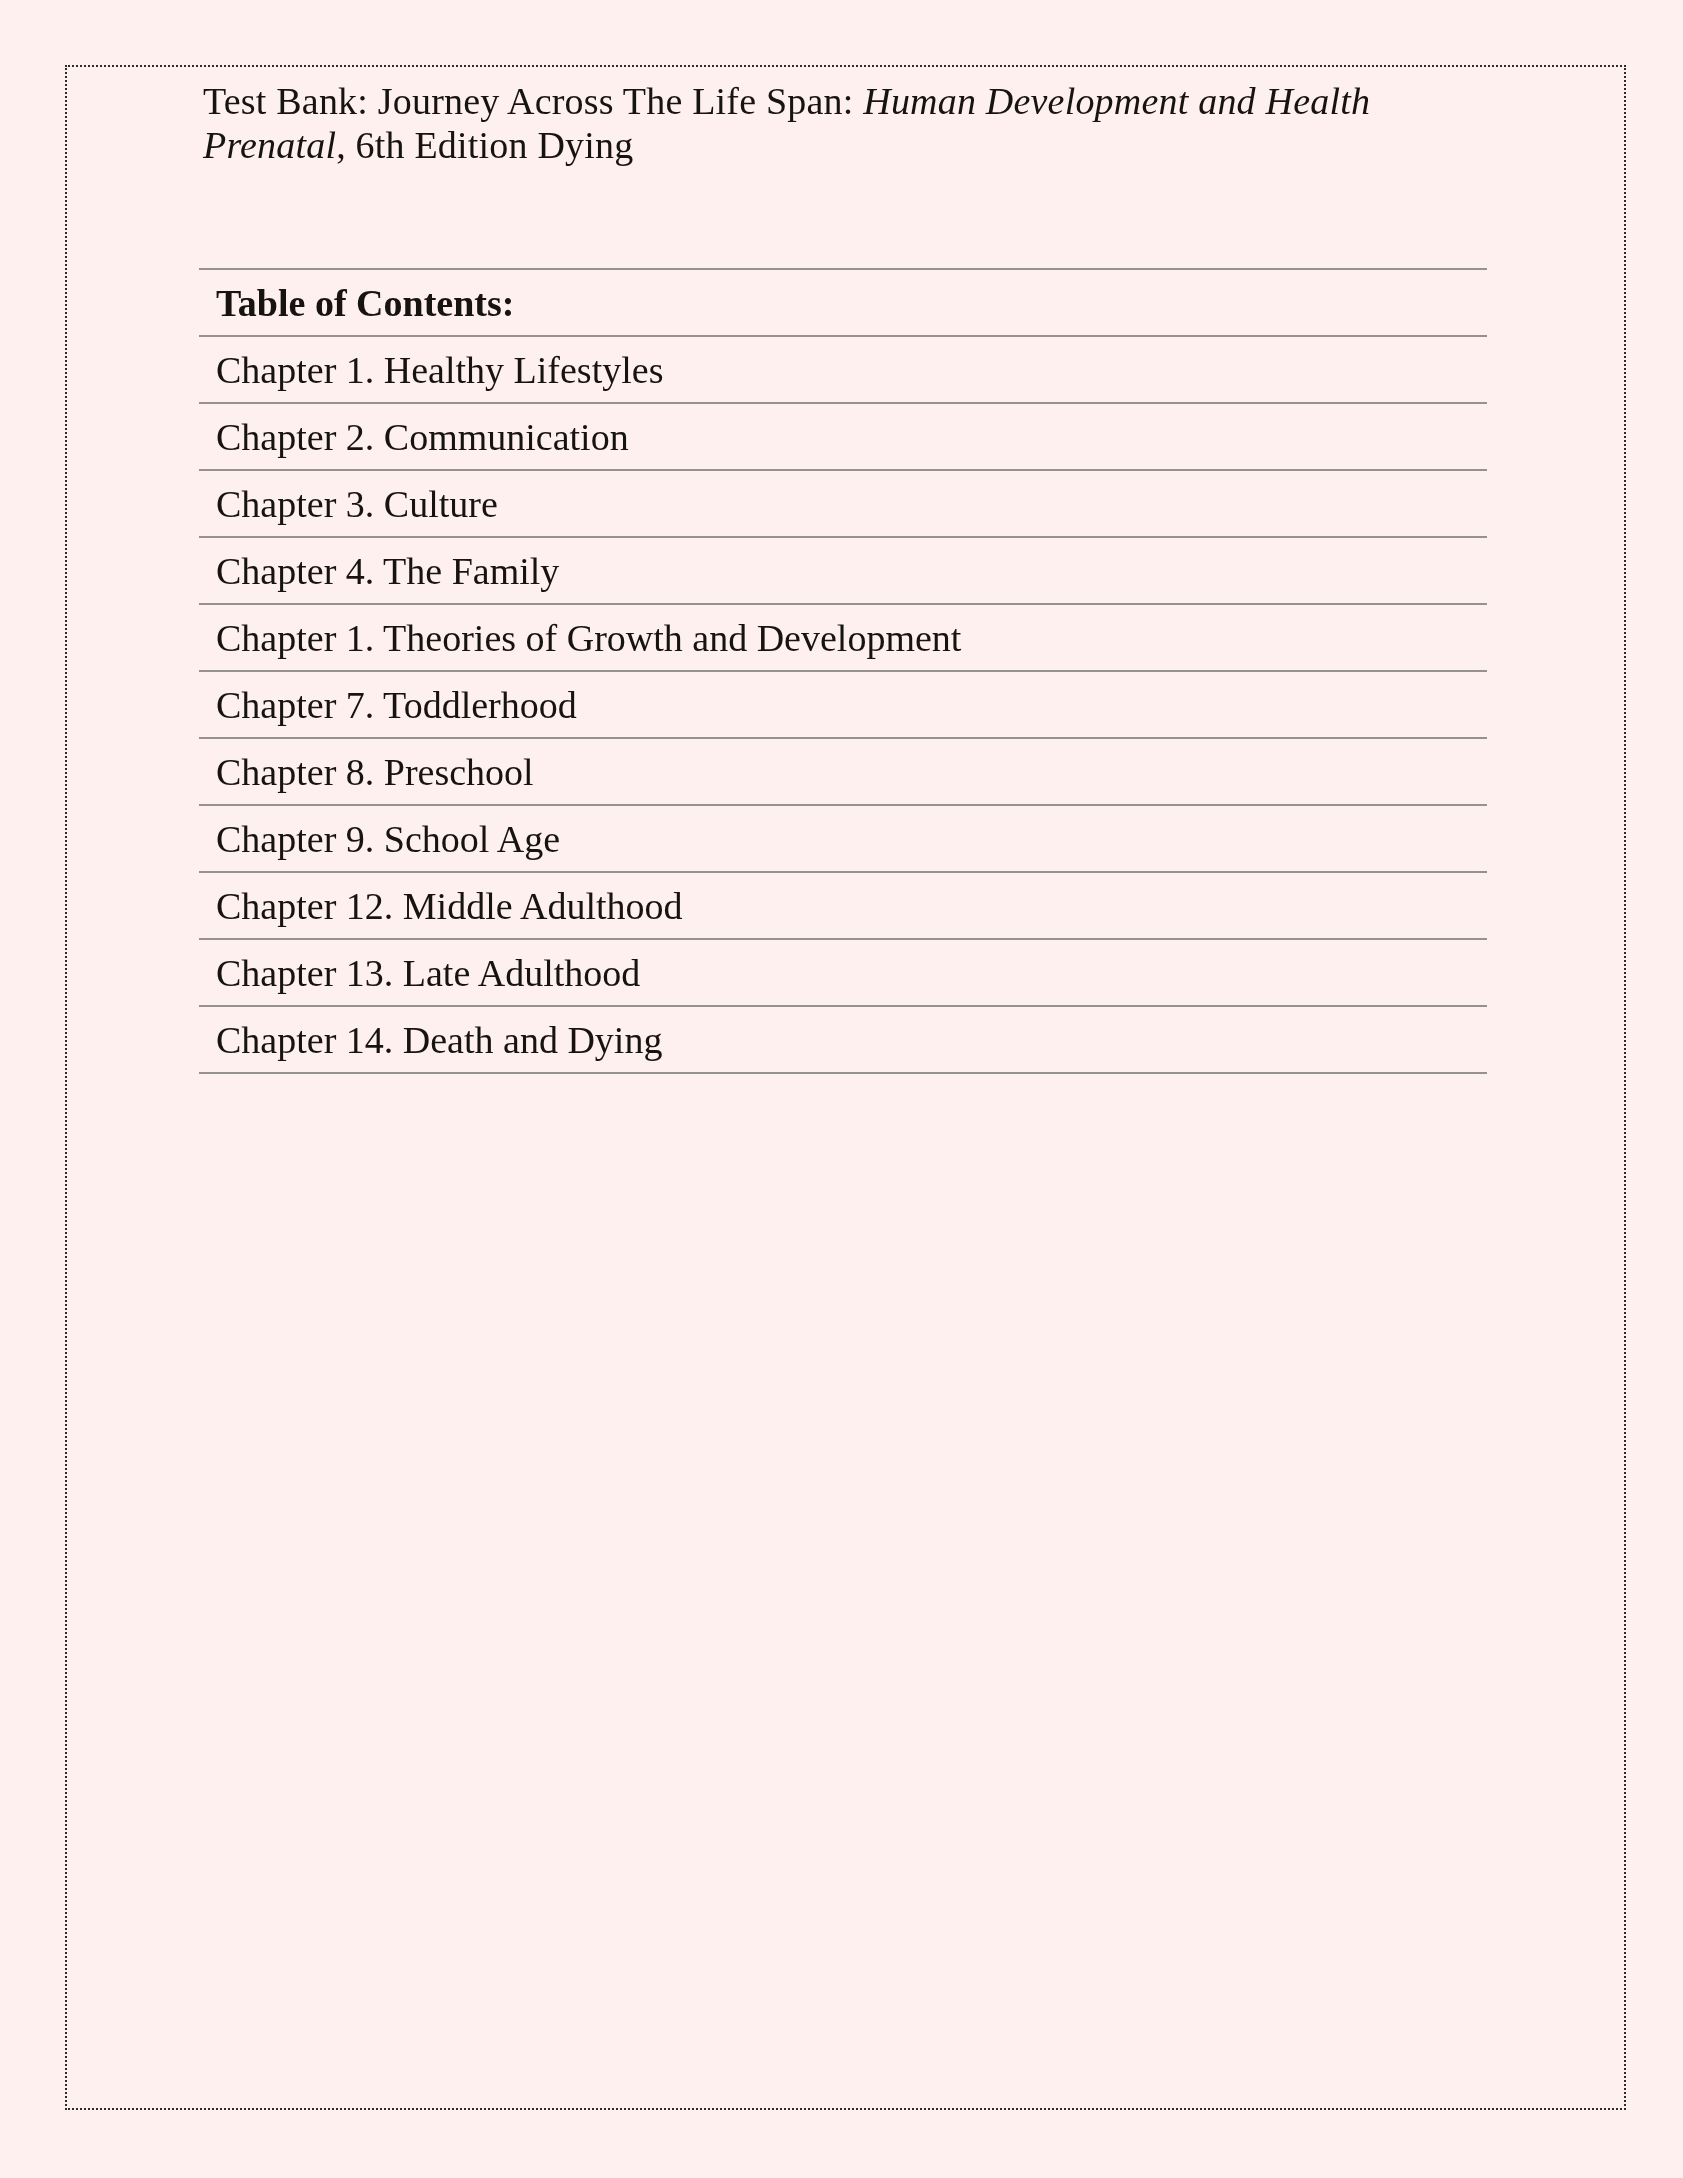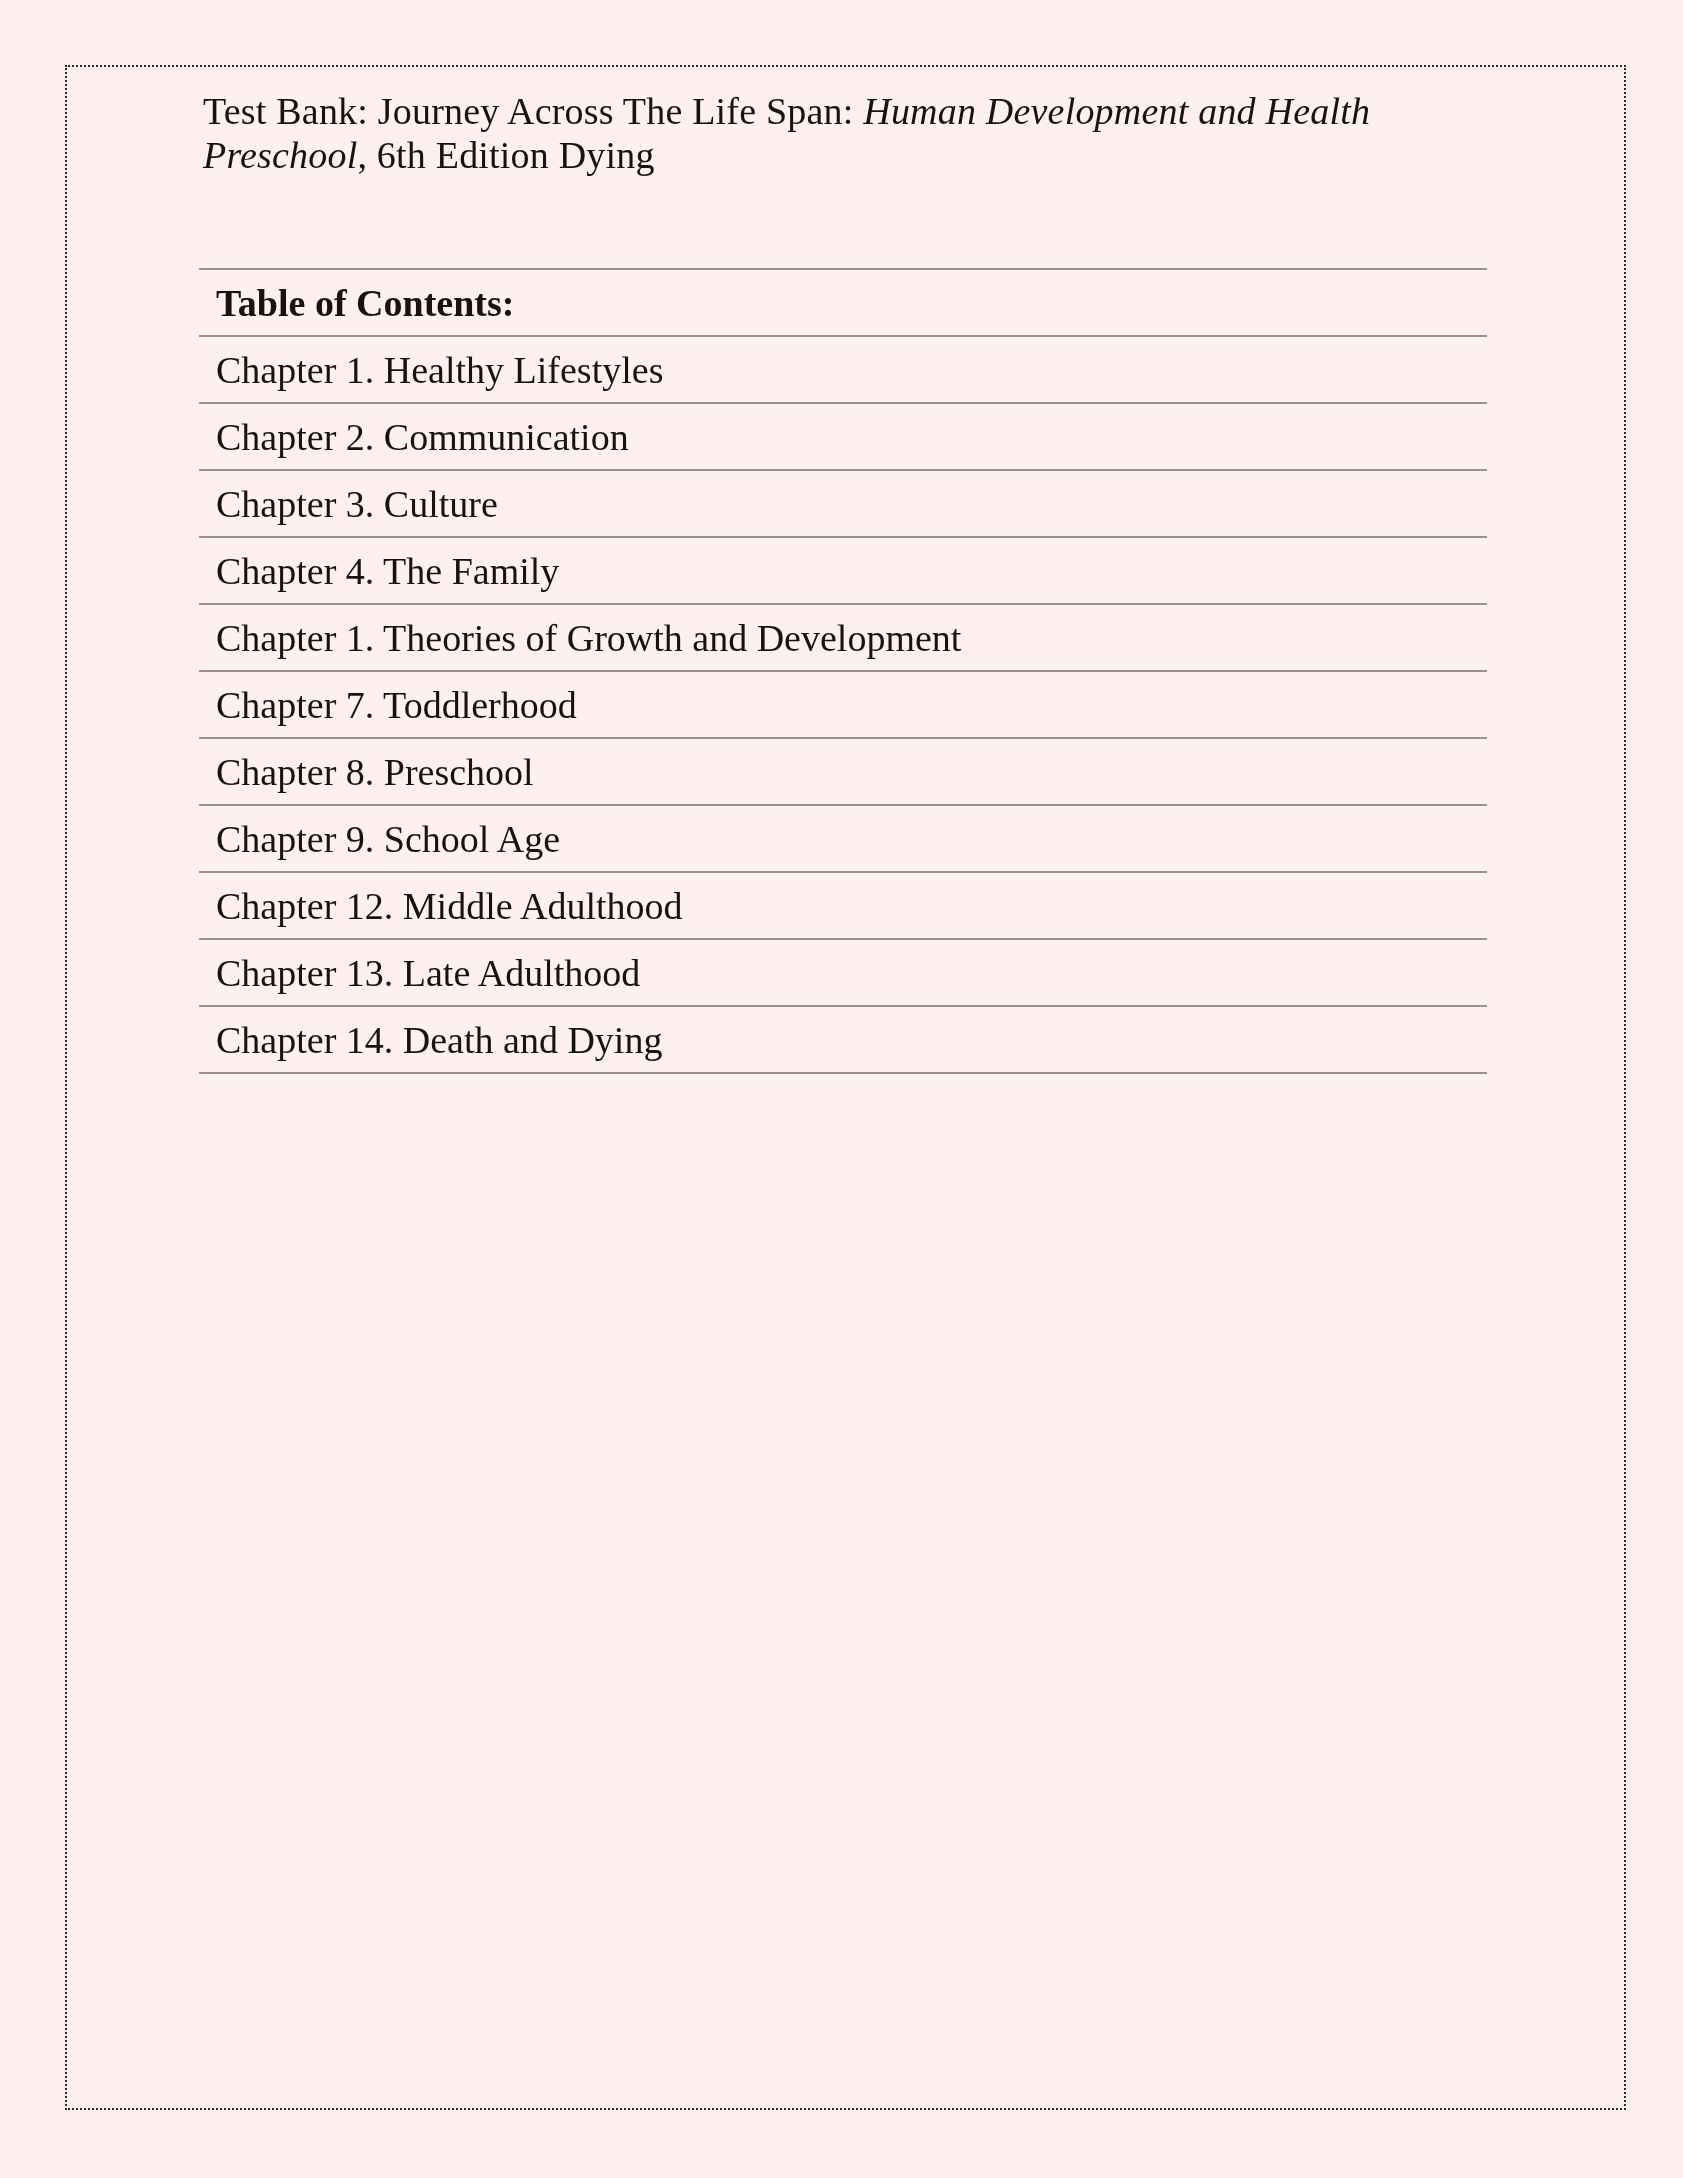--- a/index.html
+++ b/index.html
@@ -21,21 +21,21 @@
     left: 65px;
     top: 65px;
     width: 1561px;
     height: 2045px;
     border: 2px dotted #2e2a29;
     box-sizing: border-box;
   }
   .doc-title {
     position: absolute;
     left: 203px;
-    top: 89px;
+    top: 79px;
     width: 1287px;
     font-size: 38px;
     line-height: 44px;
     letter-spacing: 0.2px;
     font-family: Liberation Serif, serif;
   }
   .italic { font-style: italic; }
   .toc {
     position: absolute;
     left: 199px;
@@ -55,21 +55,21 @@
   }
   .toc-header { font-weight: bold; text-align: center; }
 </style>
 </head>
 <body>
 
 <div class="canvas">
 
   <div class="page-border"></div>
 
-  <div class="doc-title"><span>Test Bank: Journey Across The Life Span: </span><span class="italic">Human Development and Health</span><br><span class="italic">Preschool</span><span>, 6th Edition Dying</span></div>
+  <div class="doc-title"><span>Test Bank: Journey Across The Life Span: </span><span class="italic">Human Development and Health</span><br><span class="italic">Prenatal</span><span>, 6th Edition Dying</span></div>
 
   <div class="toc">
     <div class="toc-row toc-header"><span class="toc-text">Table of Contents:</span></div>
     <div class="toc-row"><span class="toc-text">Chapter 1. Healthy Lifestyles</span></div>
     <div class="toc-row"><span class="toc-text">Chapter 2. Communication</span></div>
     <div class="toc-row"><span class="toc-text">Chapter 3. Culture</span></div>
     <div class="toc-row"><span class="toc-text">Chapter 4. The Family</span></div>
     <div class="toc-row"><span class="toc-text">Chapter 1. Theories of Growth and Development</span></div>
     <div class="toc-row"><span class="toc-text">Chapter 7. Toddlerhood</span></div>
     <div class="toc-row"><span class="toc-text">Chapter 8. Preschool</span></div>

